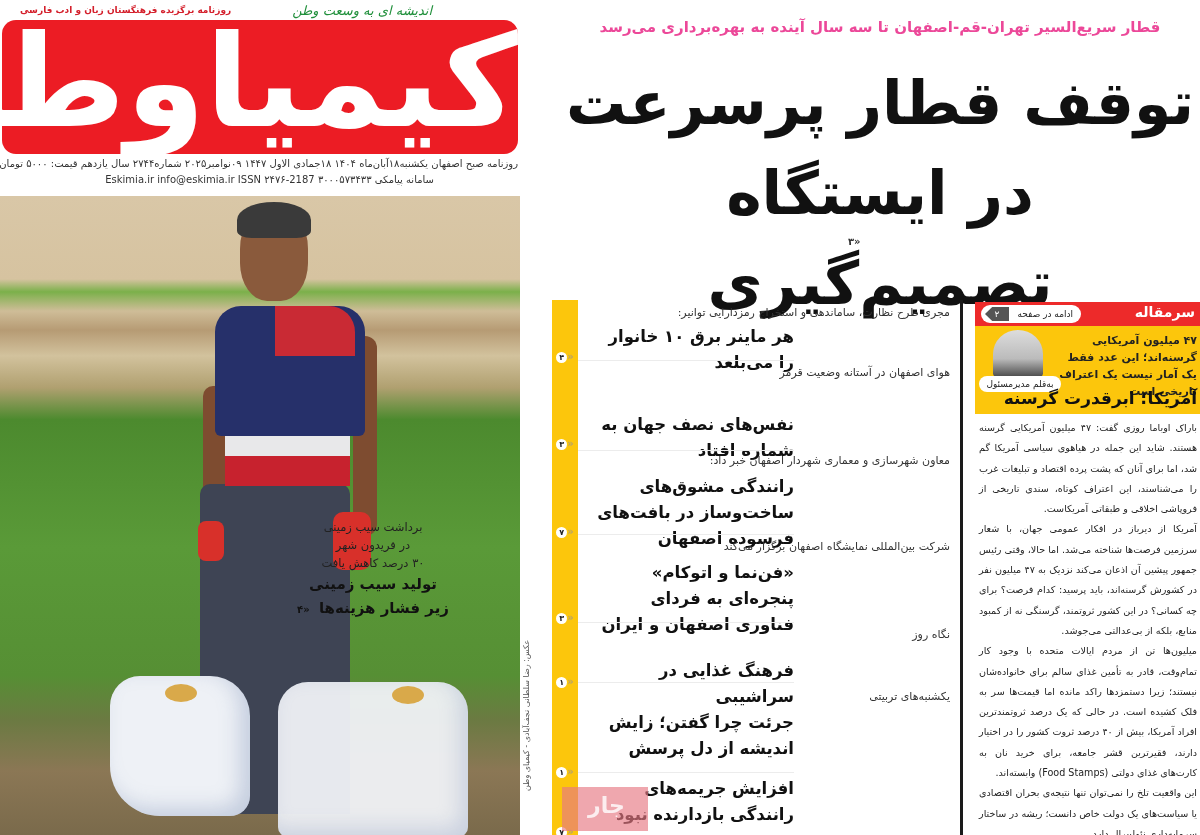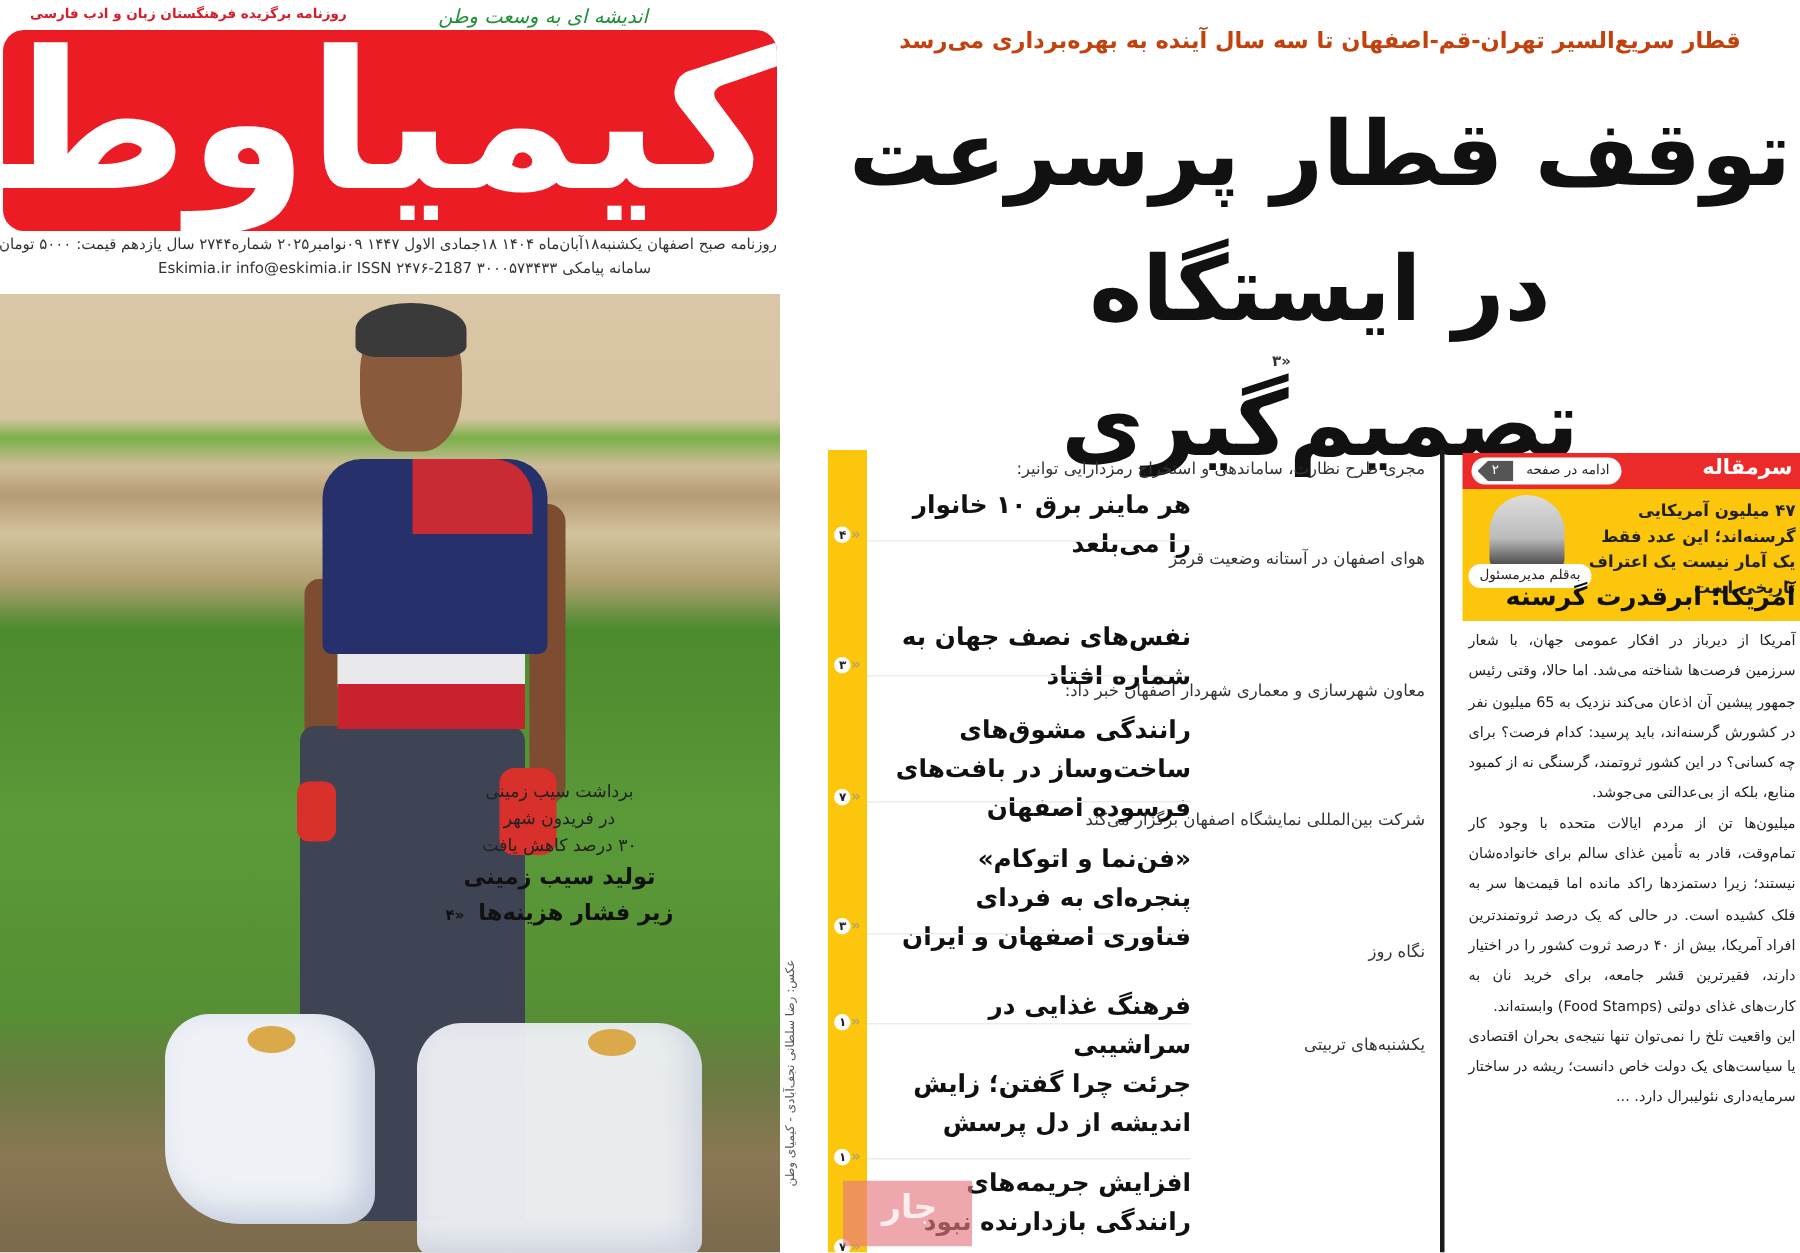--- a/index.html
+++ b/index.html
@@ -36,21 +36,21 @@
   .potato { position: absolute; width: 32px; height: 18px; background: #d9a94a; border-radius: 50%; }
 
   .sack-text { position: absolute; left: 278px; top: 518px; width: 190px; text-align: center; direction: rtl; }
   .sack-kicker { font-size: 11.5px; color: #222; line-height: 18px; }
   .sack-title { font-size: 15px; font-weight: bold; color: #111; line-height: 24px; }
   .sack-ref { display: inline-block; font-size: 10px; color: #111; margin-right: 4px; }
   .photo-credit { position: absolute; left: 522px; top: 640px; width: 16px; height: 190px; writing-mode: vertical-rl; transform: rotate(180deg); font-size: 8px; color: #555; white-space: nowrap; direction: rtl; }
 
   
   .headline { position: absolute; left: 560px; top: 0; width: 640px; height: 260px; text-align: center; }
-  .hl-kicker { position: absolute; left: 0; right: 0; top: 18px; font-size: 15px; font-weight: bold; color: #c2410c; }
+  .hl-kicker { position: absolute; left: 0; right: 0; top: 18px; font-size: 15px; font-weight: bold; color: #ec4899; }
   .hl-title { position: absolute; left: 0; right: 0; top: 58px; font-size: 60px; font-weight: bold; line-height: 90px; color: #111; letter-spacing: -2px; }
   .hl-ref { position: absolute; left: 288px; top: 236px; font-size: 10px; font-weight: bold; color: #333; }
 
   
   .news-col { position: absolute; left: 552px; top: 300px; width: 402px; height: 535px; }
   .yellow-bar { position: absolute; left: 0; top: 0; width: 26px; height: 535px; background: #fcc60c; }
   .news-item { position: absolute; right: 0; width: 402px; }
   .ni-kicker { position: absolute; right: 4px; font-size: 11px; color: #333; white-space: nowrap; }
   .ni-title { position: absolute; left: 36px; width: 206px; text-align: right; font-size: 16.5px; font-weight: bold; line-height: 26px; color: #111; }
   .ni-sep { position: absolute; left: 26px; width: 216px; height: 1px; background: #ececec; }
@@ -193,17 +193,18 @@
       <span>ادامه در صفحه</span>
     </div>
   </div>
   <div class="ed-box">
     <div class="ed-portrait"></div>
     <div class="ed-byline">به‌قلم مدیرمسئول</div>
     <div class="ed-kicker">۴۷ میلیون آمریکایی گرسنه‌اند؛ این عدد فقط یک آمار نیست یک اعتراف تاریخی است</div>
     <div class="ed-title">آمریکا؛ ابرقدرت گرسنه</div>
   </div>
   <div class="ed-body">
-    <p>آمریکا از دیرباز در افکار عمومی جهان، با شعار سرزمین فرصت‌ها شناخته می‌شد. اما حالا، وقتی رئیس جمهور پیشین آن اذعان می‌کند نزدیک به 65 میلیون نفر در کشورش گرسنه‌اند، باید پرسید: کدام فرصت؟ برای چه کسانی؟ در این کشور ثروتمند، گرسنگی نه از کمبود منابع، بلکه از بی‌عدالتی می‌جوشد.</p>
+    <p>باراک اوباما روزی گفت: ۴۷ میلیون آمریکایی گرسنه هستند. شاید این جمله در هیاهوی سیاسی آمریکا گم شد، اما برای آنان که پشت پرده اقتصاد و تبلیغات غرب را می‌شناسند، این اعتراف کوتاه، سندی تاریخی از فروپاشی اخلاقی و طبقاتی آمریکاست.</p>
+    <p>آمریکا از دیرباز در افکار عمومی جهان، با شعار سرزمین فرصت‌ها شناخته می‌شد. اما حالا، وقتی رئیس جمهور پیشین آن اذعان می‌کند نزدیک به ۴۷ میلیون نفر در کشورش گرسنه‌اند، باید پرسید: کدام فرصت؟ برای چه کسانی؟ در این کشور ثروتمند، گرسنگی نه از کمبود منابع، بلکه از بی‌عدالتی می‌جوشد.</p>
     <p>میلیون‌ها تن از مردم ایالات متحده با وجود کار تمام‌وقت، قادر به تأمین غذای سالم برای خانواده‌شان نیستند؛ زیرا دستمزدها راکد مانده اما قیمت‌ها سر به فلک کشیده است. در حالی که یک درصد ثروتمندترین افراد آمریکا، بیش از ۴۰ درصد ثروت کشور را در اختیار دارند، فقیرترین قشر جامعه، برای خرید نان به کارت‌های غذای دولتی (Food Stamps) وابسته‌اند.</p>
     <p>این واقعیت تلخ را نمی‌توان تنها نتیجه‌ی بحران اقتصادی یا سیاست‌های یک دولت خاص دانست؛ ریشه در ساختار سرمایه‌داری نئولیبرال دارد. ...</p>
   </div>
 </div>
 
 </body></html>

